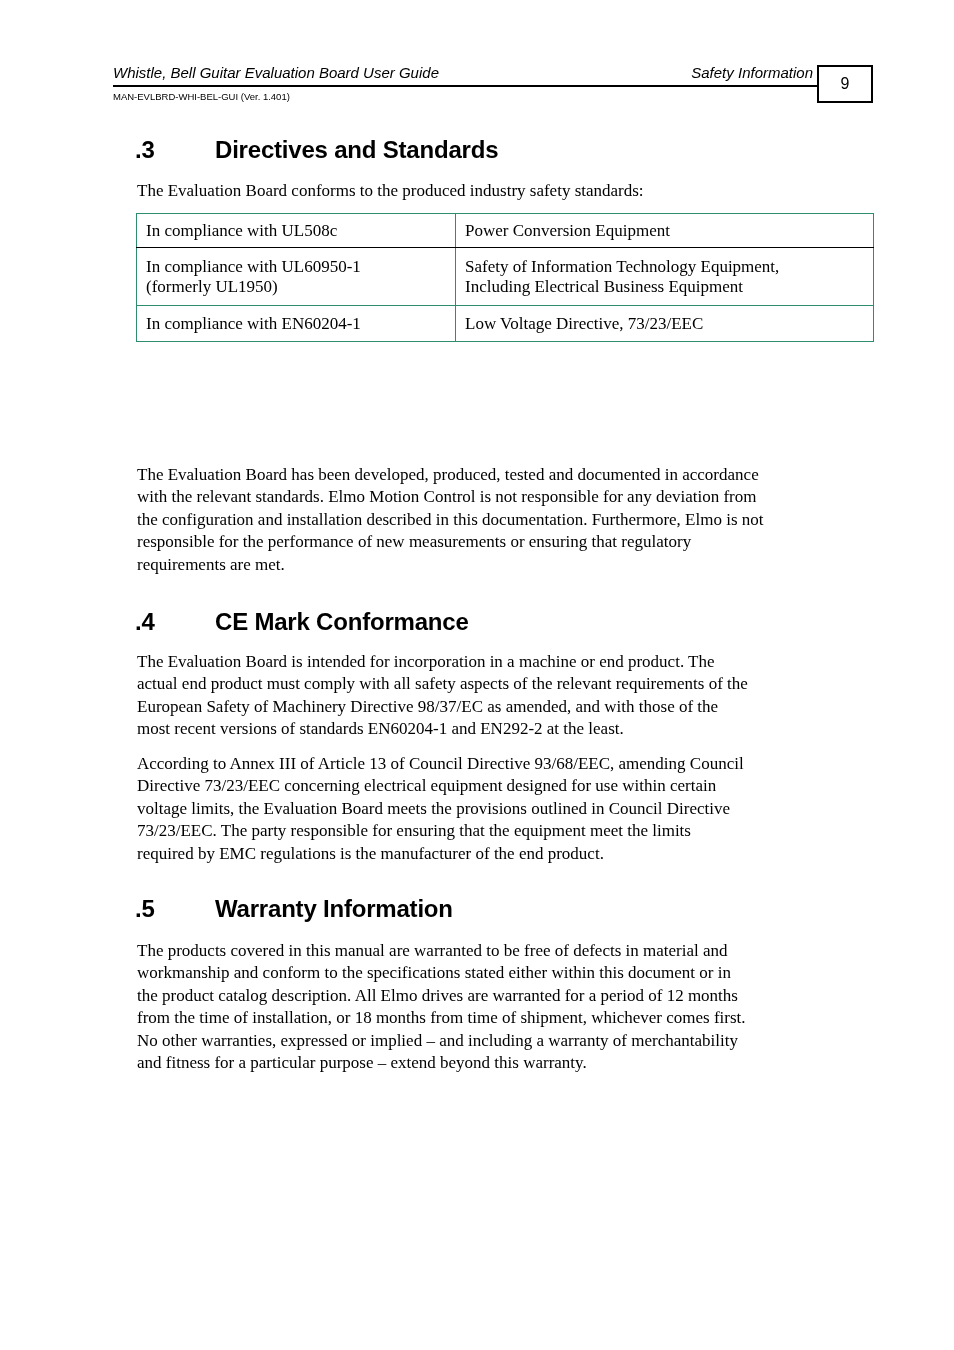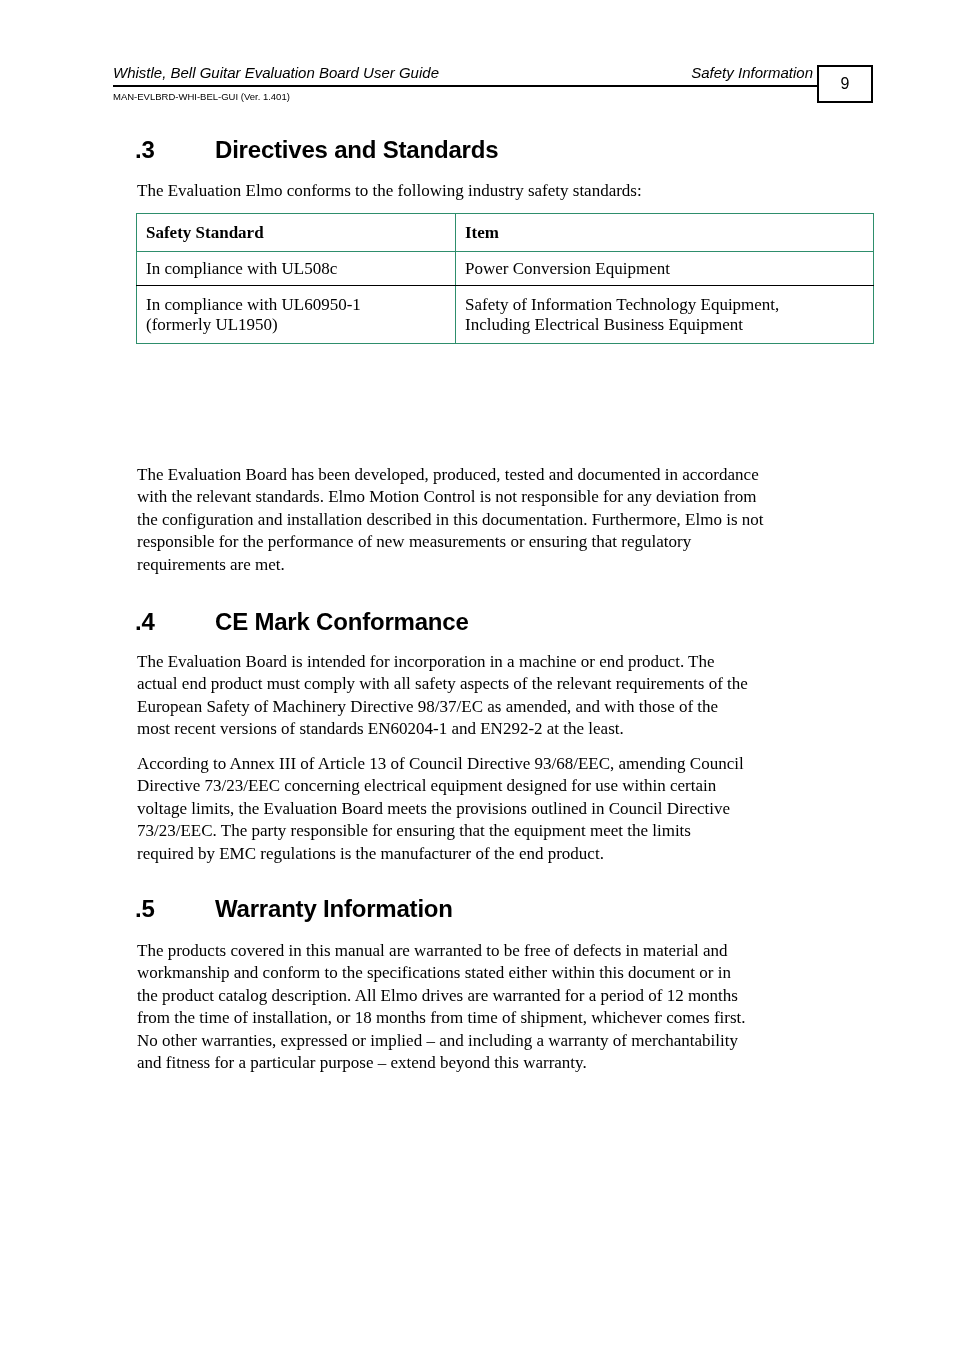--- a/index.html
+++ b/index.html
@@ -105,40 +105,40 @@
   <div class="doc-code">MAN-EVLBRD-WHI-BEL-GUI (Ver. 1.401)</div>
   <div class="page-box">
     <span>9</span>
   </div>
 
   <div class="sec-heading h-s3">
     <span class="num">.3</span>
     <span class="ttl">Directives and Standards</span>
   </div>
 
-  <div class="para p-intro">The Evaluation Elmo conforms to the following industry safety standards:</div>
+  <div class="para p-intro">The Evaluation Board conforms to the produced industry safety standards:</div>
 
   <table class="std-table">
     <colgroup>
         <col style="width:319px">
         <col style="width:418px">
       </colgroup>
     <tbody>
-        <tr class="hdr-row">
-      <th>Safety Standard</th>
-      <th>Item</th>
-    </tr>
     <tr class="row-1">
       <td class="cell-standard"><span>In compliance with</span> <span class="code">UL508c</span></td>
       <td class="cell-item">Power Conversion Equipment</td>
     </tr>
     <tr class="row-3">
       <td class="cell-standard"><div><span>In compliance with</span> <span class="code">UL60950-1</span></div><div class="formerly">(formerly UL1950)</div></td>
       <td class="cell-item">Safety of Information Technology Equipment,
 Including Electrical Business Equipment</td>
+    </tr>
+    <tr class="row-4">
+      <td class="cell-standard"><span>In compliance with</span> <span class="code">EN60204-1</span></td>
+      <td class="cell-item">Low Voltage Directive, 73/23/EEC</td>
     </tr>
   </tbody>
     </table>
 
   <div class="para p-after-table">The Evaluation Board has been developed, produced, tested and documented in accordance
 with the relevant standards. Elmo Motion Control is not responsible for any deviation from
 the configuration and installation described in this documentation. Furthermore, Elmo is not
 responsible for the performance of new measurements or ensuring that regulatory
 requirements are met.</div>
 

